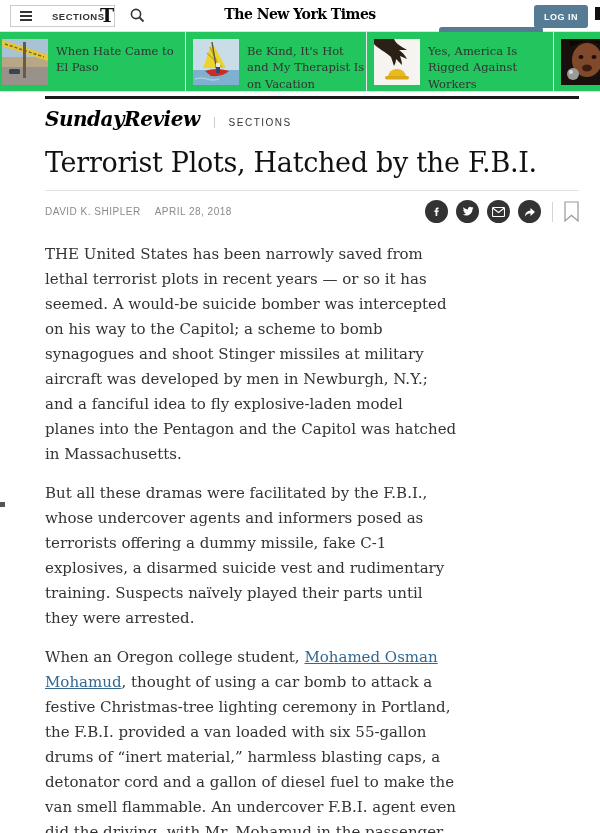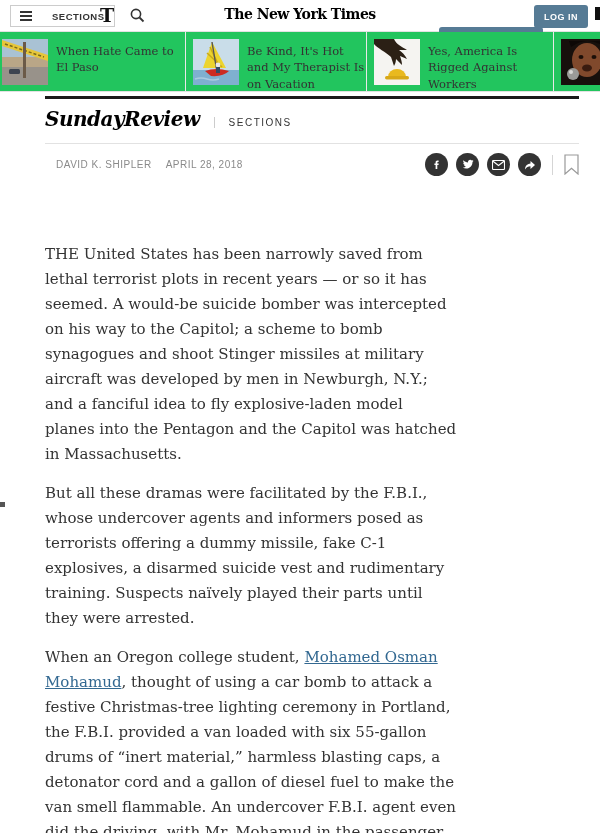--- a/index.html
+++ b/index.html
@@ -49,21 +49,21 @@
   .section-name { font-family:"DejaVu Serif",serif; font-weight:bold; font-size:20px;
                   letter-spacing:-0.5px; color:#000;font-style:italic; }
   .kicker { margin-left:14px; padding-left:14px; border-left:1px solid #ccc;
             font-family:"Liberation Sans",sans-serif; font-size:10px; letter-spacing:1.5px;
             color:#333; }
   .headline { margin-top:16px; font-size:27px; font-weight:normal; color:#111;
               letter-spacing:-0.3px; }
   .thin-rule { margin-top:12px; height:1px; background:#e2e2e2; }
   .byline-row { margin-top:9px; display:flex; align-items:center; }
   .byline, .pubdate { font-family:"Liberation Sans",sans-serif; font-size:10px;
-              letter-spacing:.5px; color:#8a8a8a;margin-left:11px; }
+              letter-spacing:.5px; color:#8a8a8a; }
   .pubdate { margin-left:14px; }
   .share-group { margin-left:auto; display:flex; align-items:center; gap:8px; }
   .share-circle { width:23px; height:23px; border-radius:50%; background:#333; display:flex;
               align-items:center; justify-content:center; cursor:pointer; }
   .share-divider { width:1px; height:20px; background:#d5d5d5; margin:0 3px; }
   .bookmark { cursor:pointer; display:flex; align-items:center; }
 
   
   .body-col { margin:30px 0 0 45px; width:412px; font-size:15px; line-height:25px; color:#333; }
   .body-col p { margin-bottom:14px; }
@@ -162,20 +162,21 @@
   </div>
 
   <div class="article">
     <div class="top-rule"></div>
 
     <div class="section-row">
       <span class="section-name">SundayReview</span>
       <span class="kicker">SECTIONS</span>
     </div>
 
+    <h1 class="headline">Terrorist Plots, Hatched by the F.B.I.</h1>
 
     <div class="thin-rule"></div>
 
     <div class="byline-row">
       <span class="byline">DAVID K. SHIPLER</span>
       <span class="pubdate">APRIL 28, 2018</span>
 
       <span class="share-group">
         <span class="share-circle">
           <svg width="11" height="11" viewBox="0 0 11 11">

